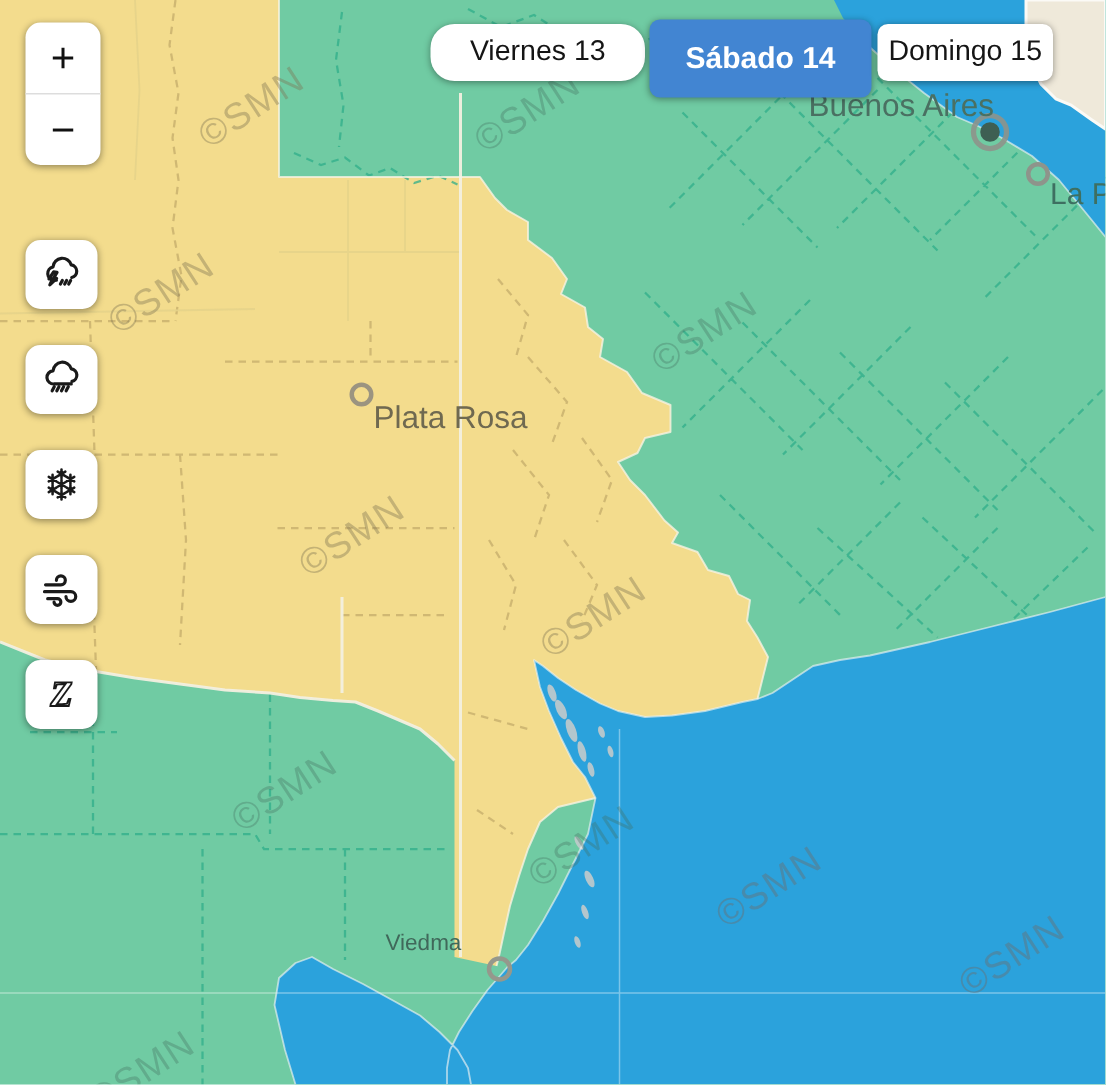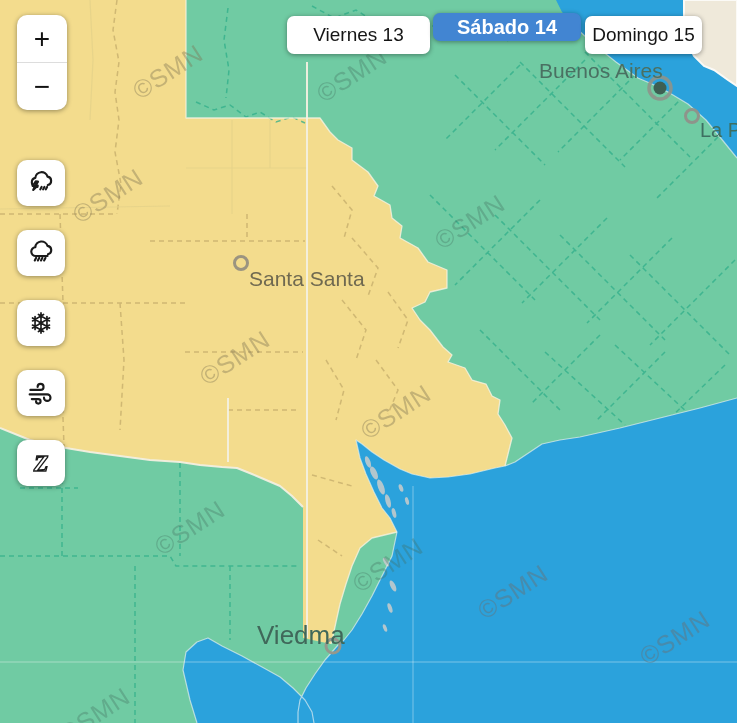--- a/index.html
+++ b/index.html
@@ -21,40 +21,40 @@
       font-size:25px;letter-spacing:1px;font-weight:500;white-space:nowrap;pointer-events:none;}
   .wm-y{color:rgba(125,115,82,.40);}
   .wm-g{color:rgba(66,110,93,.33);}
   .wm-w{color:rgba(95,120,133,.55);}
 
   
   .city{position:absolute;font-size:20px;white-space:nowrap;pointer-events:none;}
   .c-ba{left:539px;top:59px;color:#4a7062;font-size:21px;}
   .c-lp{left:700px;top:119px;color:#3e6f61;}
   .c-sr{left:249px;top:267px;color:#6f6950;font-size:21px;}
-  .c-vd{left:257px;top:620px;color:#40685a;font-size:26px;}
+  .c-vd{left:257px;top:620px;color:#40685a;font-size:15px;}
 
   
   .zoomctl{position:absolute;left:17px;top:15px;width:50px;height:95px;background:#fff;
            border-radius:10px;box-shadow:0 1px 5px rgba(0,0,0,.4);display:flex;flex-direction:column;}
   .zoomctl button{flex:1;border:none;background:transparent;font-size:28px;font-weight:500;
            color:#111;cursor:pointer;font-family:"Liberation Sans",sans-serif;border-radius:10px;}
   .zoomctl .divider{height:1px;background:#ddd;margin:0;}
 
   .alert-btn{position:absolute;left:17px;width:48px;height:46px;background:#fff;border:none;
            border-radius:10px;box-shadow:0 1px 5px rgba(0,0,0,.4);cursor:pointer;
            display:flex;align-items:center;justify-content:center;padding:0;}
   .alert-btn svg{display:block;}
 
   .tab{position:absolute;height:38px;border:none;border-radius:7px;background:#fff;color:#151515;
        font-size:19px;font-weight:500;font-family:"Liberation Sans",sans-serif;cursor:pointer;
        box-shadow:0 1px 5px rgba(0,0,0,.4);padding:0;}
   .tab.active{background:#4285D2;color:#fff;font-weight:700;font-size:20px;}
-  .t1{left:287px;top:16px;width:143px;}
-  .t2{left:433px;top:13px;width:148px;height:28px;}
+  .t1{left:287px;top:16px;width:143px;border-radius:16px;}
+  .t2{left:433px;top:13px;width:148px;height:52px;}
   .t3{left:585px;top:16px;width:117px;}
 </style>
 </head>
 <body>
 
 <div class="stage">
 
   <svg class="map" width="737" height="723" viewBox="0 0 737 723">
 
     <rect x="0" y="0" width="737" height="723" fill="#70CBA3"></rect>
@@ -159,21 +159,21 @@
       <circle cx="660" cy="88" r="11" fill="none" stroke="#8e948b" stroke-width="3.5" opacity="0.9"></circle>
       <circle cx="660" cy="88" r="6.5" fill="#3e5f53"></circle>
     </g>
     <circle cx="692" cy="116" r="6.5" fill="rgba(111,203,163,0.25)" stroke="#8e948b" stroke-width="3"></circle>
     <circle cx="241" cy="263" r="6.5" fill="none" stroke="#9b9480" stroke-width="3"></circle>
     <circle cx="333" cy="646" r="7" fill="none" stroke="#95988c" stroke-width="3"></circle>
   </svg>
 
   <span class="city c-ba">Buenos Aires</span>
   <span class="city c-lp">La Plata</span>
-  <span class="city c-sr">Santa Santa</span>
+  <span class="city c-sr">Plata Rosa</span>
   <span class="city c-vd">Viedma</span>
 
   <span class="wm wm-y" style="left:168px;top:72px">©SMN</span>
   <span class="wm wm-g" style="left:352px;top:75px">©SMN</span>
   <span class="wm wm-y" style="left:108px;top:196px">©SMN</span>
   <span class="wm wm-g" style="left:470px;top:222px">©SMN</span>
   <span class="wm wm-y" style="left:235px;top:358px">©SMN</span>
   <span class="wm wm-y" style="left:396px;top:412px">©SMN</span>
   <span class="wm wm-g" style="left:190px;top:528px">©SMN</span>
   <span class="wm wm-g" style="left:388px;top:565px">©SMN</span>

